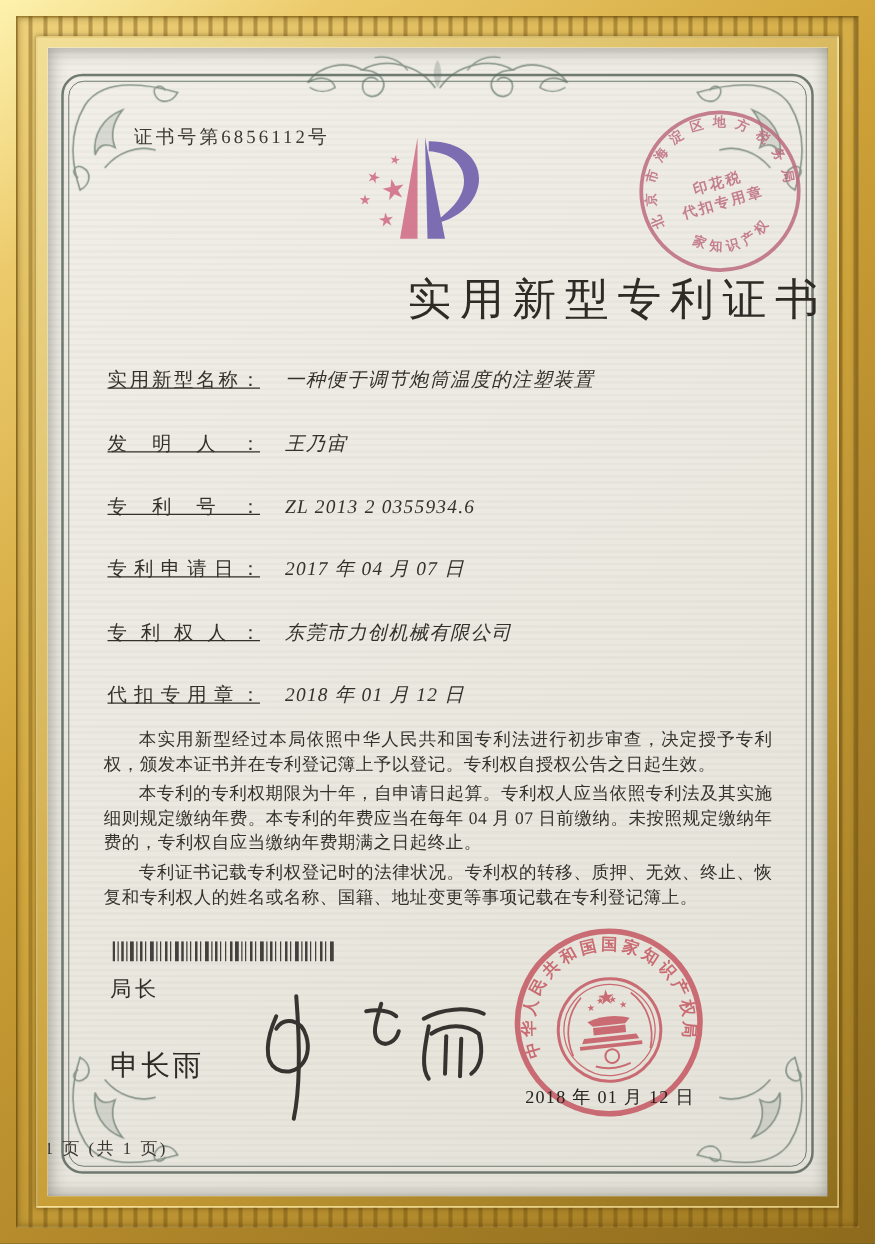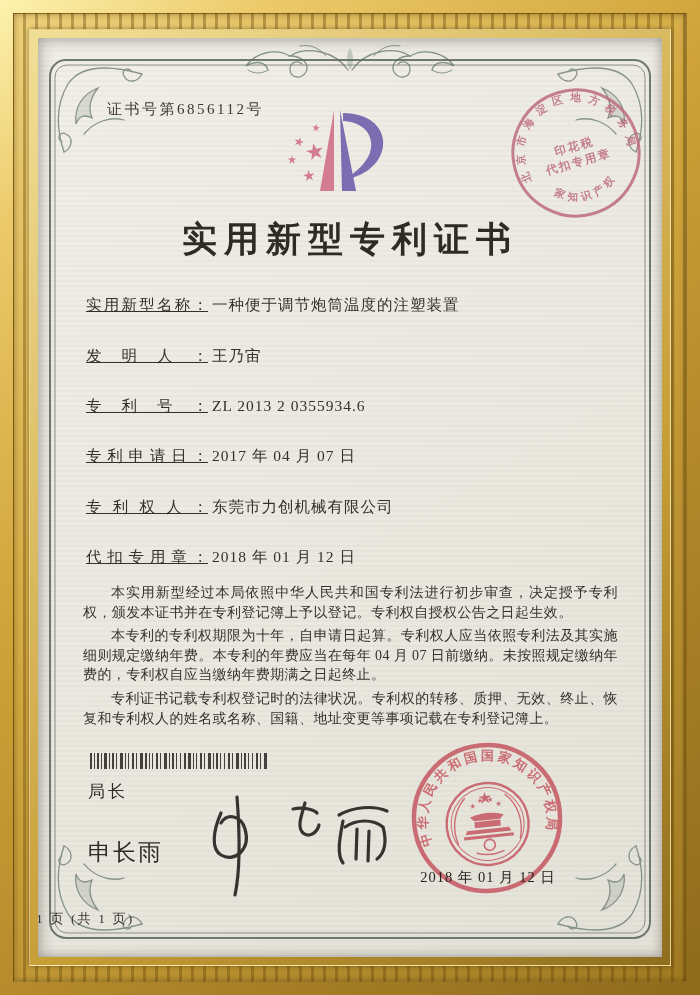--- a/index.html
+++ b/index.html
@@ -28,26 +28,26 @@
       repeating-linear-gradient(0deg, rgba(90,100,90,.035) 0 2px, rgba(0,0,0,0) 2px 5px),
       linear-gradient(150deg,#f1efe8 0%,#eae8df 55%,#e4e2d8 100%);
     box-shadow:inset 3px 3px 14px rgba(40,40,30,.28), inset -2px -2px 10px rgba(40,40,30,.18);
     color:#333029; overflow:hidden; }
 
   .abs { position:absolute; }
   svg { display:block; }
 
   .cert-no { left:36px; top:62px; font-size:15px; letter-spacing:2.5px; color:#3b3833;margin-left:33px; }
 
-  .title { left:0; top:178px; width:100%; text-align:center;
-    font-size:35px; font-weight:700; letter-spacing:7px; color:#2e2b26; }
+  .title { left:0; top:178px; width:100%; text-align:right;
+    font-size:35px; font-weight:400; letter-spacing:7px; color:#2e2b26; }
 
   .field { left:48px; font-size:15.5px; line-height:22px; white-space:nowrap; color:#34312b; }
   .flabel { display:inline-block; width:122px; text-align:justify; text-align-last:justify; vertical-align:top;text-decoration:underline; }
-  .fvalue { margin-left:4px; letter-spacing:1px; }
+  .fvalue { margin-left:20px; letter-spacing:1px;font-style:italic; }
 
   .body-text { left:45px; top:545px; width:535px; font-size:14px; line-height:19.6px;
     text-align:justify; color:#35322c; }
   .body-text p { text-indent:2em; margin-bottom:4px; letter-spacing:.4px; }
 
   .signer-title { left:50px; top:742px; font-size:17px; letter-spacing:3px; color:#2f2c27; }
   .signer-name  { left:50px; top:799px; font-size:23px; letter-spacing:2px; color:#2f2c27; }
 
   .seal-date { left:374px; top:830px; width:152px; text-align:center;
     font-size:14.5px; letter-spacing:1px; color:#26231f; z-index:5; }

